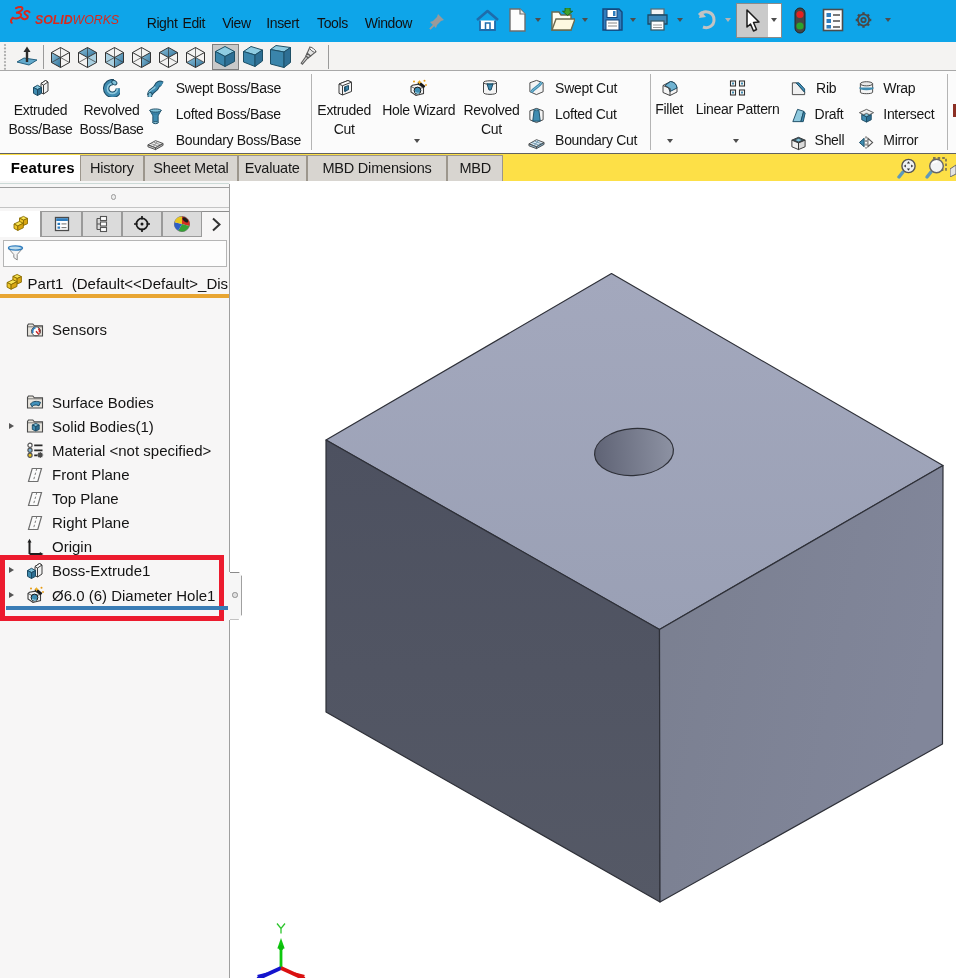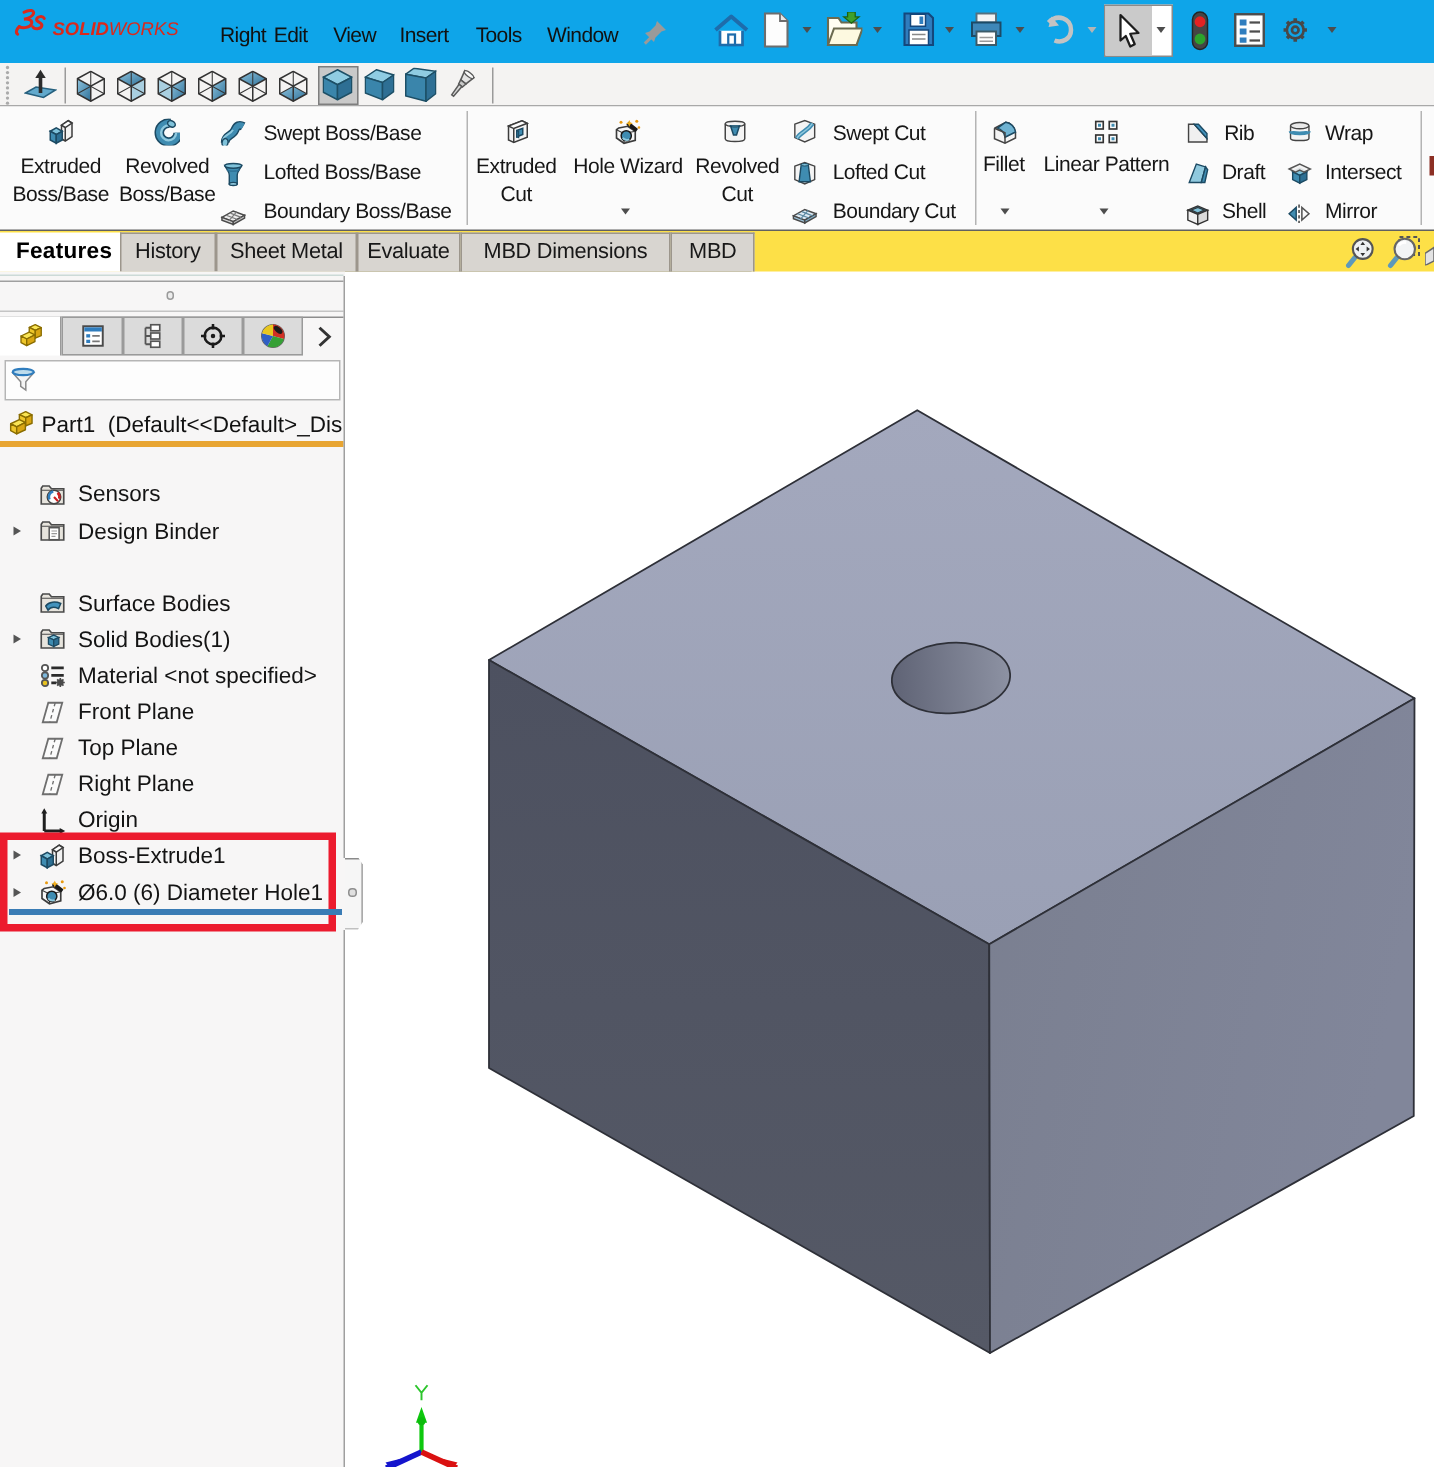--- a/index.html
+++ b/index.html
@@ -633,27 +633,20 @@
   <div class="abs" style="left:27.6px;top:94px;width:202px;overflow:hidden;font-size:15px;letter-spacing:0px;color:#111;white-space:nowrap">Part1&nbsp;&nbsp;(Default&lt;&lt;Default&gt;_Dis</div>
 
   <div class="abs" style="left:0;top:112.5px;width:229px;height:4.2px;background:#e8a532"></div>
 
   <div class="trow" style="top:137.4px">
       <svg class="ticon" width="18" height="18" viewBox="0 0 18 18">
         <use href="#i-sensors"></use>
       </svg>
       <span>Sensors</span>
     </div>
-  <div class="trow" style="top:161.5px">
-      <div class="arr"></div>
-      <svg class="ticon" width="18" height="18" viewBox="0 0 18 18">
-        <use href="#i-binder"></use>
-      </svg>
-      <span>Design Binder</span>
-    </div>
   <div class="trow" style="top:209.7px">
       <svg class="ticon" width="18" height="18" viewBox="0 0 18 18">
         <use href="#i-surf"></use>
       </svg>
       <span>Surface Bodies</span>
     </div>
   <div class="trow" style="top:233.8px">
       <div class="arr"></div>
       <svg class="ticon" width="18" height="18" viewBox="0 0 18 18">
         <use href="#i-solid"></use>

